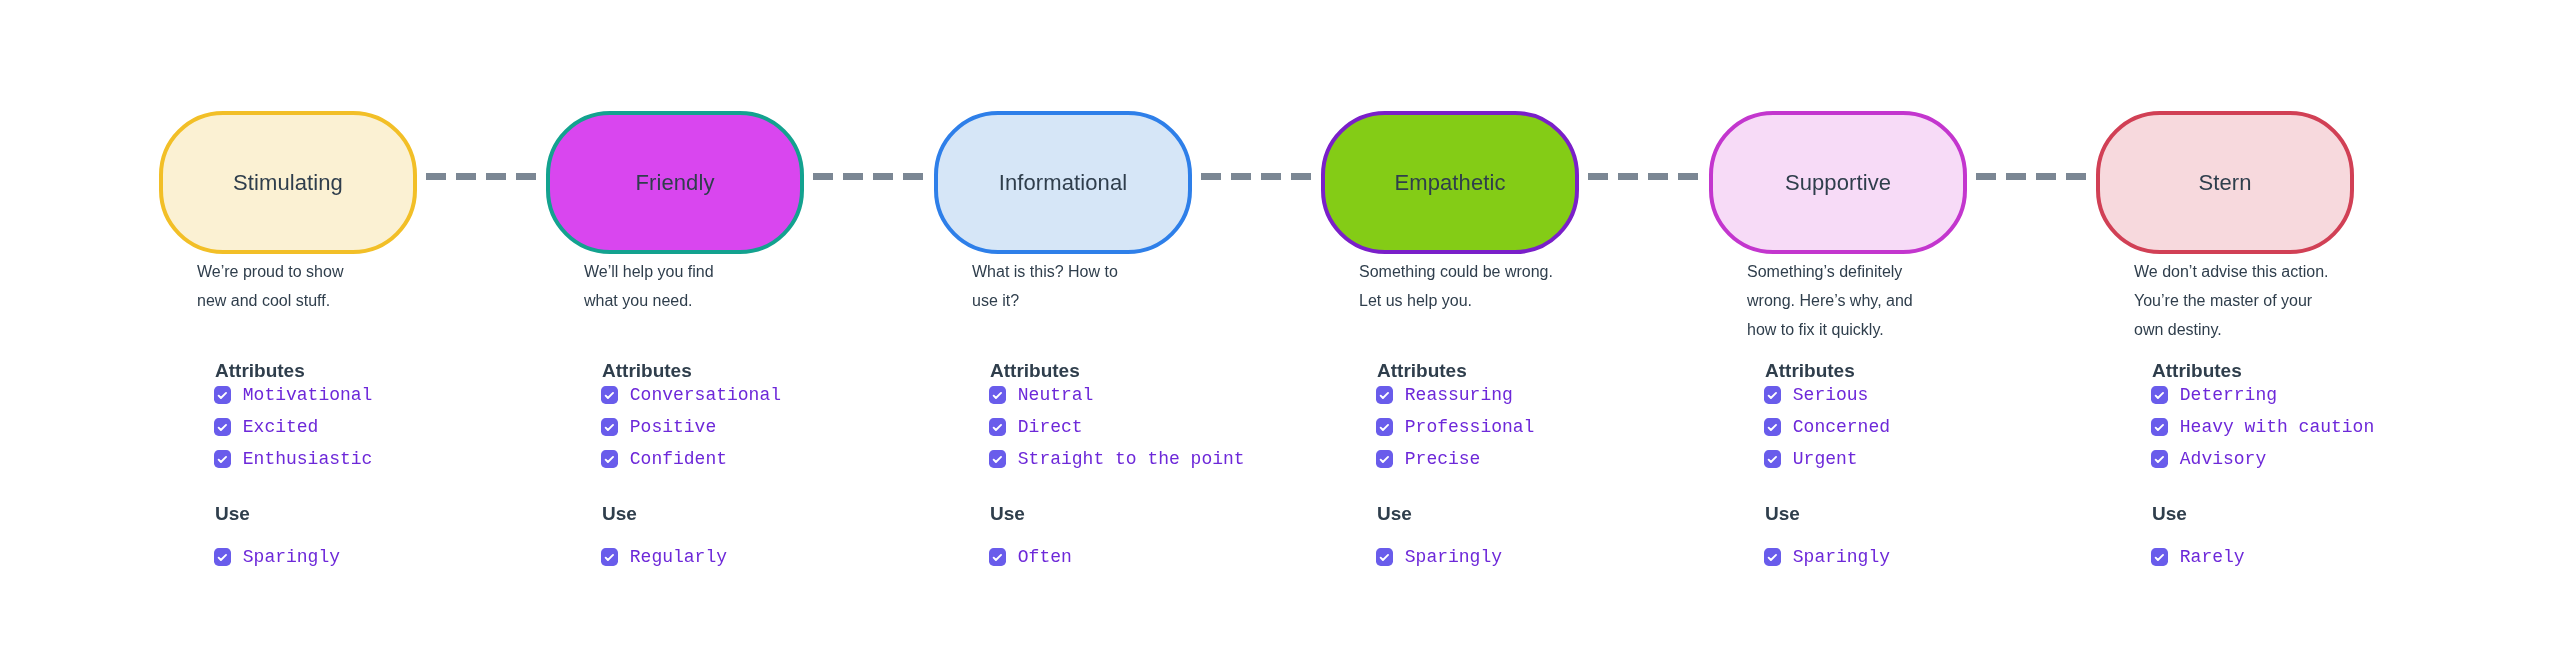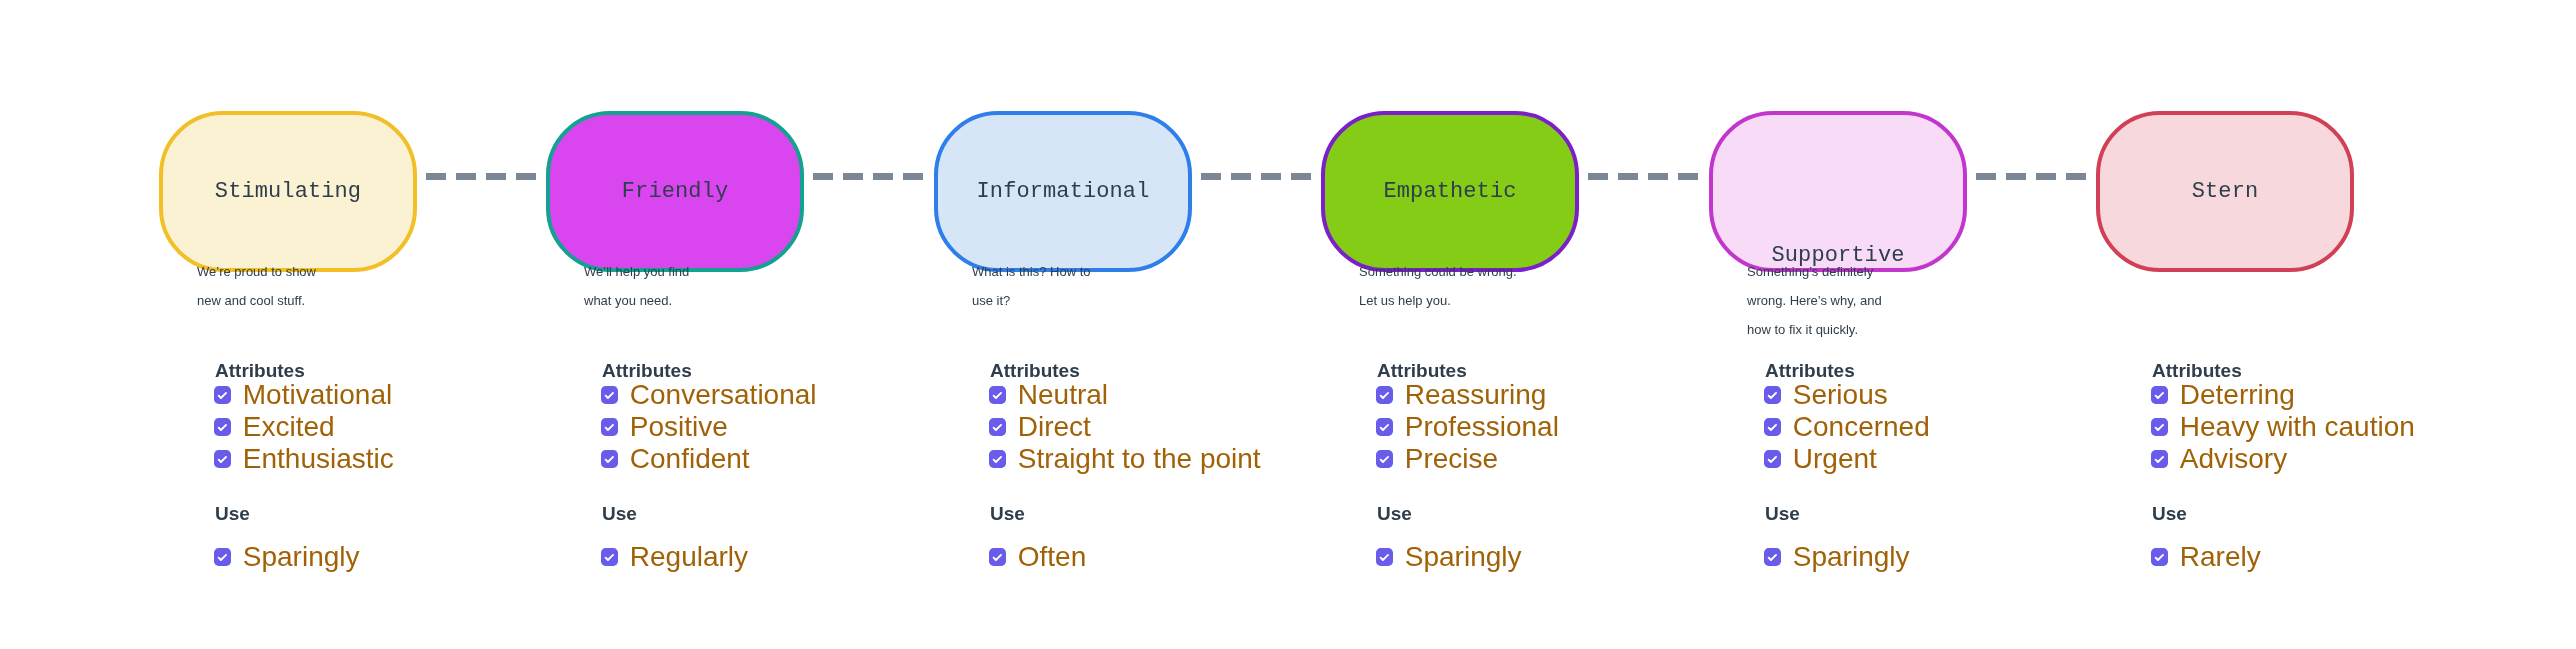--- a/index.html
+++ b/index.html
@@ -19,40 +19,39 @@
     position: absolute;
     top: 111px;
     width: 349px;
     height: 496px;
   }
   .pill {
     position: absolute;
     top: 0;
     left: 0;
     width: 258px;
-    height: 161px;
+    height: 143px;
     box-sizing: border-box;
     border: 4px solid #ccc;
     border-radius: 64px;
     display: flex;
     align-items: center;
     justify-content: center;
-    font-family: Liberation Mono, monospace;
   }
   .pill-label {
     font-size: 22px;
     color: #2F3E4C;
     letter-spacing: 0.1px;
   }
   .desc {
     position: absolute;
     top: 146px;
     left: 38px;
     width: 315px;
-    font-size: 13px;
+    font-size: 16px;
     line-height: 29px;
     color: #2F3E4C;
     white-space: pre-line;
   }
   .section-heading {
     position: absolute;
     left: 56px;
     font-size: 19px;
     font-weight: bold;
     color: #2F3E4C;
@@ -85,22 +84,23 @@
     border-radius: 4.7px;
     background: #695CEB;
     display: flex;
     align-items: center;
     justify-content: center;
     flex: 0 0 auto;
     cursor: pointer;
   }
   .checkbox svg { width: 12.7px; height: 12.7px; display: block; }
   .row-label {
-    font-size: 28px;
-    color: #a16207;
+    font-size: 18px;
+    color: #6d28d9;
+    font-family: Liberation Mono, monospace;
   }
   .connector {
     position: absolute;
     top: 173px;
     width: 111px;
     height: 7.4px;
   }
 </style>
 </head>
 <body>
@@ -280,21 +280,21 @@
     <div class="checkbox-row use-row">
       <span class="checkbox" style="background: rgb(105, 92, 235);">
         <svg viewBox="0 0 24 24">
               <path d="M5 12.6l4.3 4.4L19 7.4" fill="none" stroke="#ffffff" stroke-width="3.6" stroke-linecap="round" stroke-linejoin="round"></path>
             </svg>
       </span>
       <span class="row-label">Sparingly</span>
     </div>
   </div>
       <div class="tone-col" style="left: 1709px;">
-    <div class="pill" style="border-color: rgb(195, 54, 206); background: rgb(247, 219, 247); align-items: flex-end;">
+    <div class="pill" style="border-color: rgb(195, 54, 206); background: rgb(247, 219, 247);">
       <span class="pill-label">Supportive</span>
     </div>
     <div class="desc">Something’s definitely
 wrong. Here’s why, and
 how to fix it quickly.</div>
     <div class="section-heading attrs-heading">Attributes</div>
     <div class="rows">
           <div class="checkbox-row">
     <span class="checkbox" style="background: rgb(105, 92, 235);">
       <svg viewBox="0 0 24 24">
@@ -327,20 +327,23 @@
               <path d="M5 12.6l4.3 4.4L19 7.4" fill="none" stroke="#ffffff" stroke-width="3.6" stroke-linecap="round" stroke-linejoin="round"></path>
             </svg>
       </span>
       <span class="row-label">Sparingly</span>
     </div>
   </div>
       <div class="tone-col" style="left: 2096px;">
     <div class="pill" style="border-color: rgb(209, 64, 85); background: rgb(247, 217, 221);">
       <span class="pill-label">Stern</span>
     </div>
+    <div class="desc">We don’t advise this action.
+You’re the master of your
+own destiny.</div>
     <div class="section-heading attrs-heading">Attributes</div>
     <div class="rows">
           <div class="checkbox-row">
     <span class="checkbox" style="background: rgb(105, 92, 235);">
       <svg viewBox="0 0 24 24">
                 <path d="M5 12.6l4.3 4.4L19 7.4" fill="none" stroke="#ffffff" stroke-width="3.6" stroke-linecap="round" stroke-linejoin="round"></path>
               </svg>
     </span>
     <span class="row-label">Deterring</span>
   </div>

